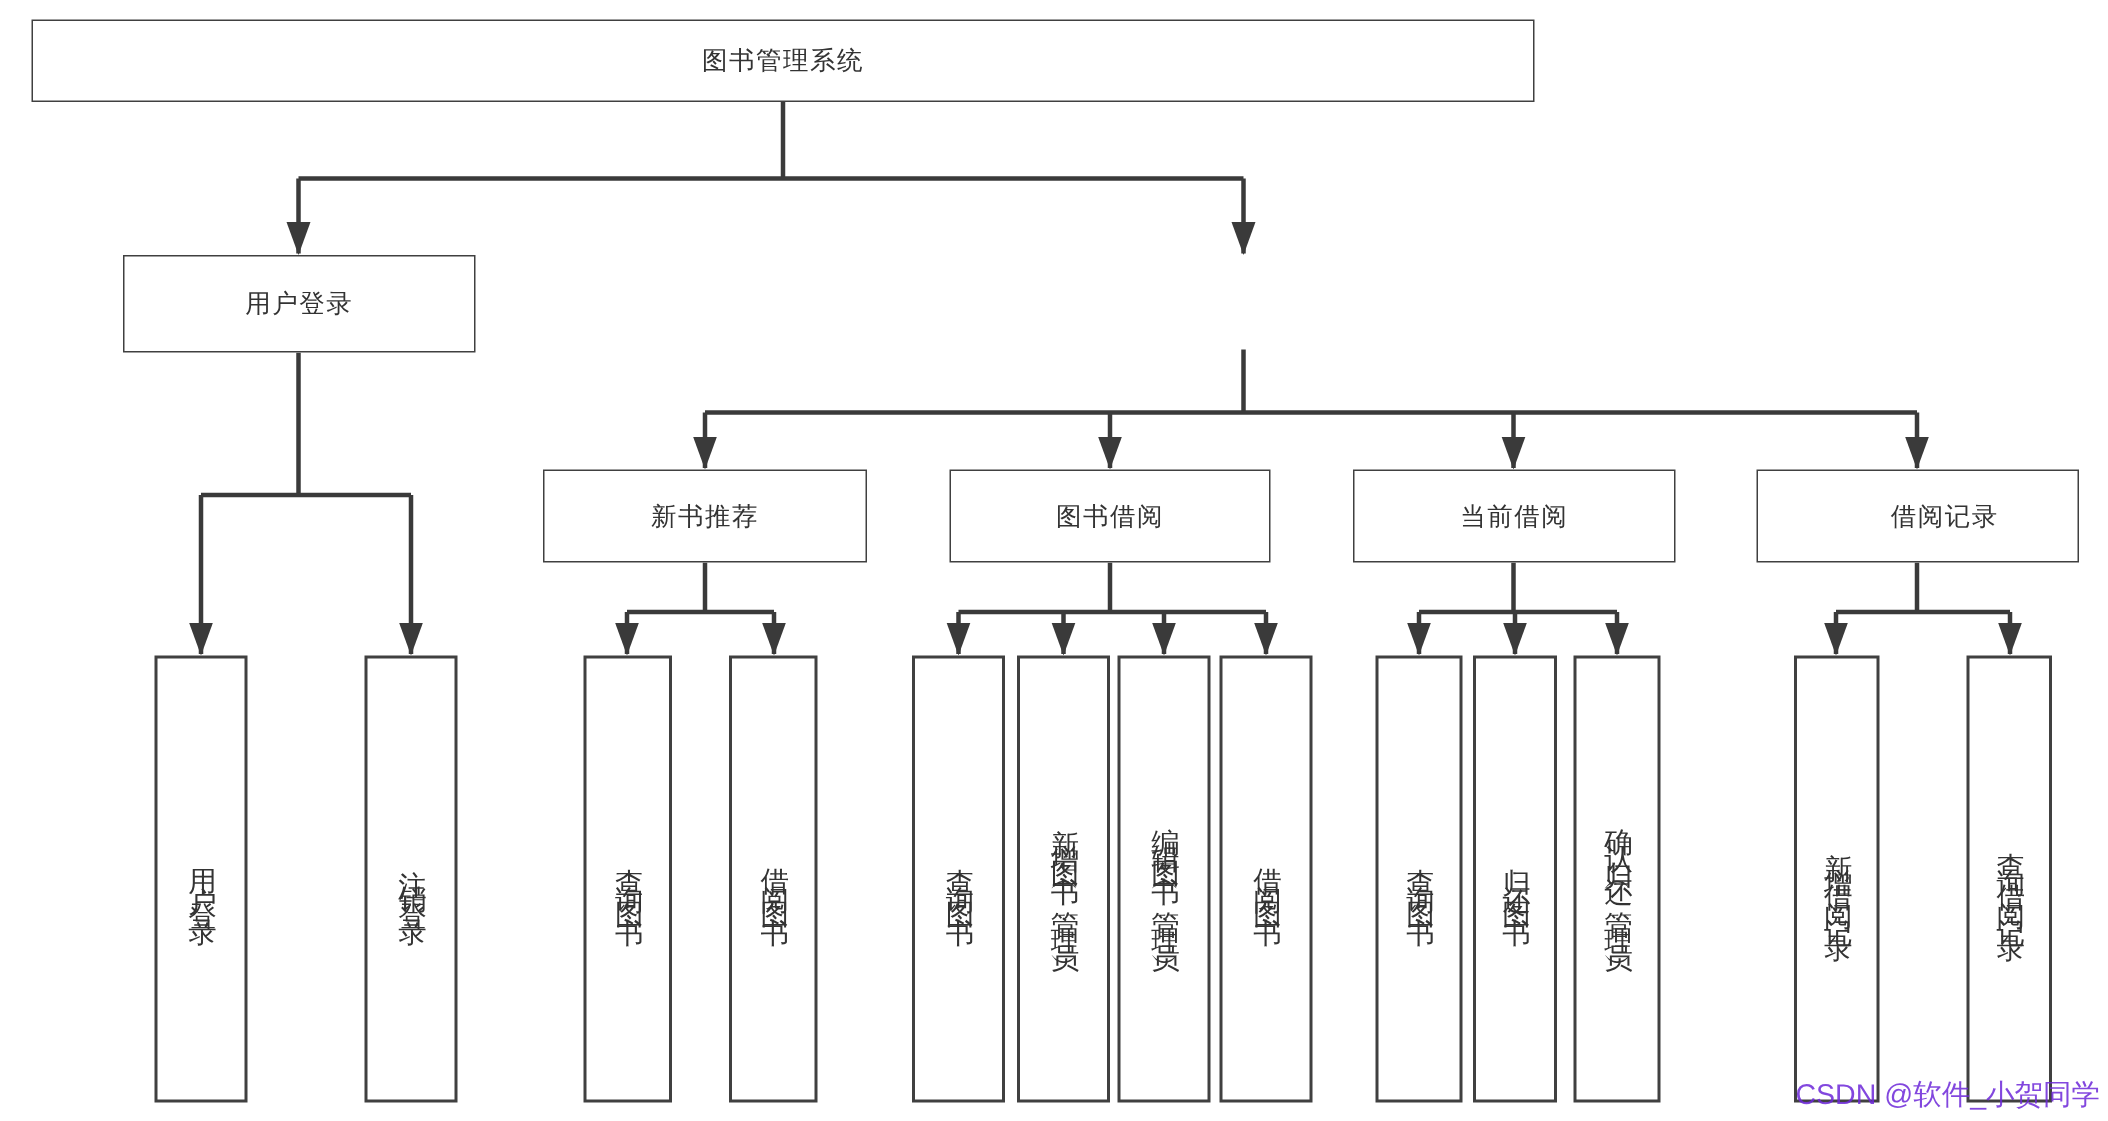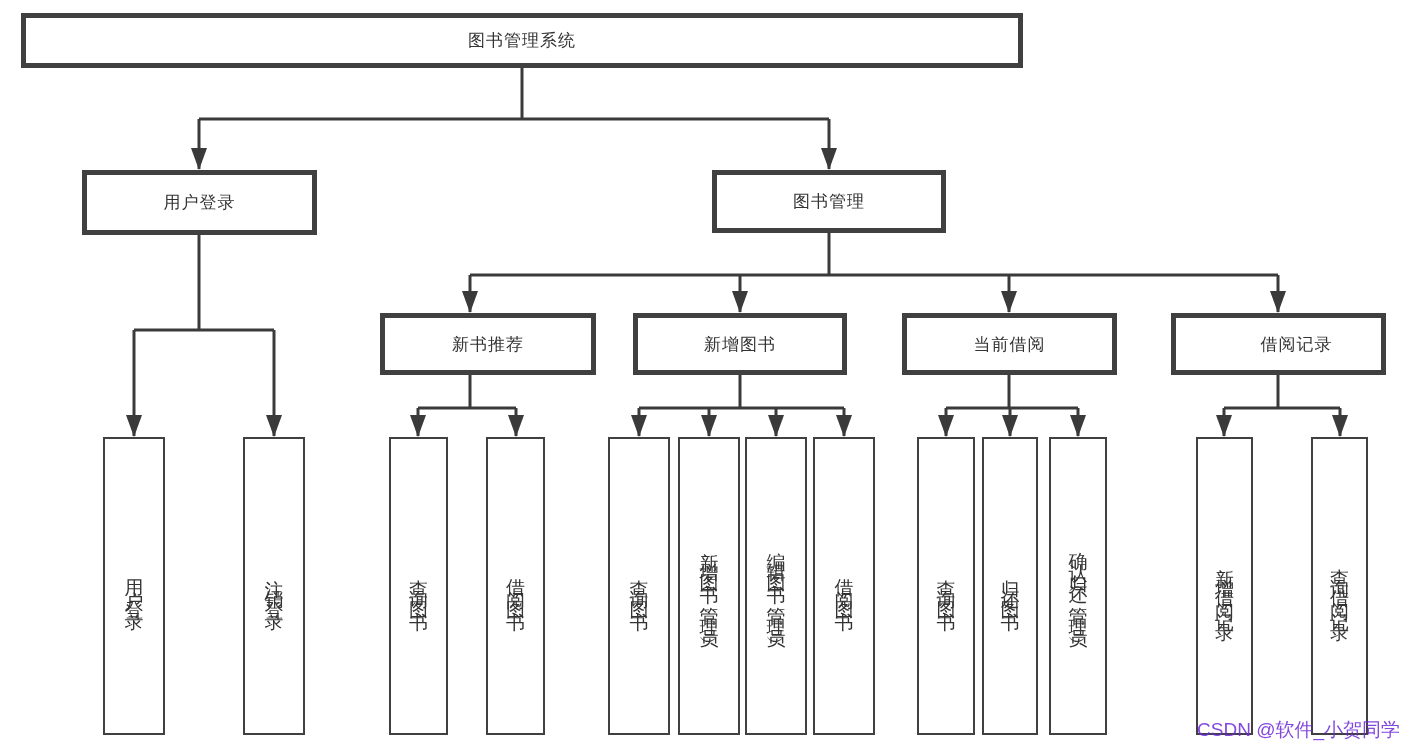--- a/index.html
+++ b/index.html
@@ -13,21 +13,21 @@
   }
   .connectors {
     position: absolute;
     left: 0; top: 0;
     width: 1405px; height: 747px;
     z-index: 0;
   }
   .node {
     position: absolute;
     background: #ffffff;
-    border: 5px solid #404040;
+    border: 1px solid #404040;
     box-sizing: border-box;
     display: flex;
     align-items: center;
     justify-content: center;
     z-index: 1;
     color: #333333;
   }
   .node .hlabel {
     font-size: 17px;
     letter-spacing: 1px;
@@ -111,29 +111,26 @@
     </g>
   </svg>
 
   <div class="node" style="left:21px; top:13px; width:1002px; height:55px;">
     <span class="hlabel">图书管理系统</span>
   </div>
 
   <div class="node" style="left:82px; top:170px; width:235px; height:65px;">
     <span class="hlabel">用户登录</span>
   </div>
-  <div class="node" style="left:712px; top:170px; width:234px; height:63px;">
-    <span class="hlabel">图书管理</span>
-  </div>
 
-  <div class="node" style="left:380px; top:313px; width:216px; height:62px;">
+  <div class="node" style="left:362px; top:313px; width:216px; height:62px;">
     <span class="hlabel">新书推荐</span>
   </div>
   <div class="node" style="left:633px; top:313px; width:214px; height:62px;">
-    <span class="hlabel">新增图书</span>
+    <span class="hlabel">图书借阅</span>
   </div>
   <div class="node" style="left:902px; top:313px; width:215px; height:62px;align-items:center;">
     <span class="hlabel">当前借阅</span>
   </div>
   <div class="node" style="left:1171px; top:313px; width:215px; height:62px;padding-left:36px;">
     <span class="hlabel">借阅记录</span>
   </div>
 
   <div class="node leaf" style="left:103px; top:437px; width:62px; height:298px;">
     <span class="vlabel">用户登录</span>

